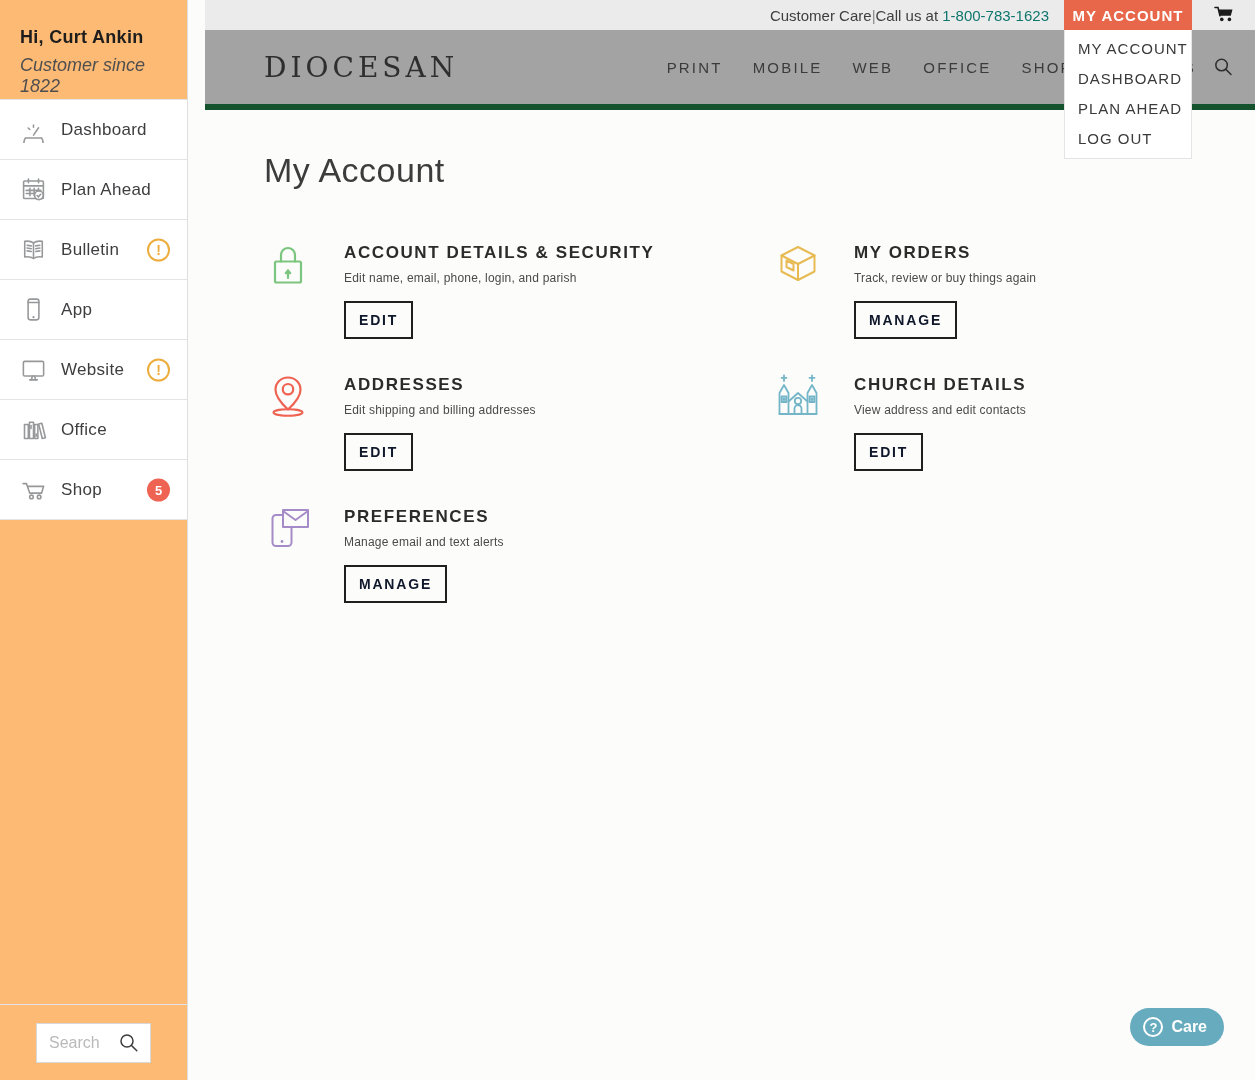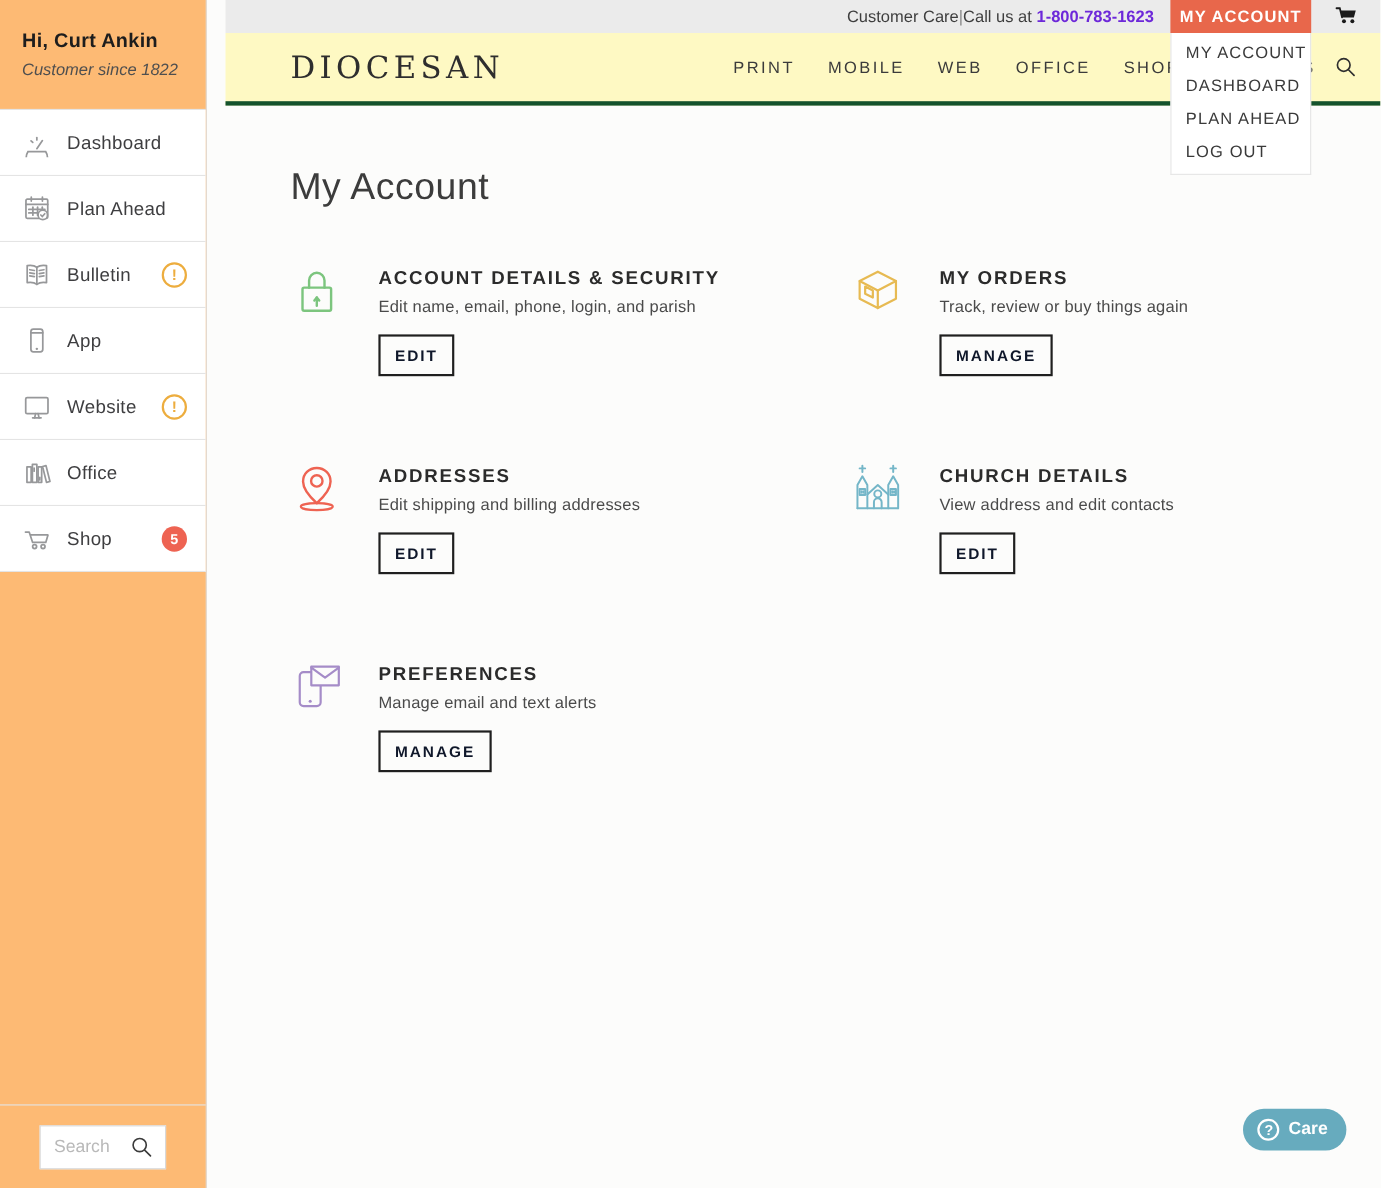--- a/index.html
+++ b/index.html
@@ -13,21 +13,21 @@
   }
   svg { display:block; }
 
   
   .sidebar {
     position:absolute; left:0; top:0; bottom:0; width:188px;
     background:#fdba74; border-right:1px solid #dedede; z-index:6;
   }
   .sb-user { height:100px; padding:27px 20px 0; border-bottom:1px solid #e4e4e4; }
   .sb-name { font-size:18px; font-weight:bold; color:#1d1d1d; letter-spacing:.3px; }
-  .sb-since { font-size:15px; font-style:italic; color:#4f4f4f; margin-top:7px; }
+  .sb-since { font-size:18px; font-style:italic; color:#4f4f4f; margin-top:7px; }
   .sb-item {
     position:relative; height:60px; border-bottom:1px solid #e4e4e4;
     display:flex; align-items:center; padding-left:20px; cursor:pointer; background:#fff;
   }
   .sb-icon { width:27px; height:27px; color:#97989a; margin-right:14px; flex:none; }
   .sb-label { font-size:17px; color:#3e3e40; letter-spacing:.3px; }
   .sb-alert {
     position:absolute; right:17px; top:50%; transform:translateY(-50%);
     width:23px; height:23px; border:2px solid var(--alert-orange,#edad3e); border-radius:50%;
     color:var(--alert-orange,#edad3e); font-size:14px; font-weight:bold;
@@ -55,33 +55,33 @@
   }
 
   
   .topbar {
     position:absolute; left:205px; top:0; right:0; height:30px; background:#ebebeb;
     display:flex; align-items:center; justify-content:flex-end; z-index:4;
   }
   .tb-text { display:flex; align-items:center; font-size:15px; color:#3e3e3e; margin-right:15px; }
   .tb-link { cursor:pointer; }
   .tb-sep { color:#8a8a8a; }
-  .tb-phone { font-weight:bold; color:#6d28d9; }
+  .tb-phone { font-weight:normal; color:#0f766e; }
   .tb-account-btn {
     width:128px; height:30px; background:var(--accent-coral,#e8674b);
     color:#fff; font-size:15px; font-weight:bold; letter-spacing:1px;
     display:flex; align-items:center; justify-content:center; cursor:pointer; flex:none;
   }
   .tb-cart { width:63px; display:flex; justify-content:center; cursor:pointer; }
   .tb-cart svg { width:24px; height:24px; }
 
   
   .header {
-    position:absolute; left:205px; top:30px; right:0; height:66px;
-    background:#fef9c3; border-bottom:4px solid #14532d; z-index:1;
+    position:absolute; left:205px; top:30px; right:0; height:80px;
+    background:#a3a3a3; border-bottom:6px solid #14532d; z-index:1;
   }
   .logo {
     position:absolute; left:59px; top:50%; transform:translateY(-50%);
     font-family:"DejaVu Serif", serif; font-size:28px; letter-spacing:4px;
     color:#2e2e2e; font-weight:normal; cursor:pointer;
   }
   .nav {
     position:absolute; right:59px; top:0; height:100%;
     display:flex; align-items:center; gap:30px;justify-content:flex-end;
   }
@@ -103,32 +103,32 @@
   }
 
   
   .main { position:absolute; left:205px; top:100px; right:0; bottom:0; background:#fcfcfb; }
   .page-title {
     margin:51px 0 0 59px; font-size:34px; font-weight:300;
     color:#3c3c3c; letter-spacing:.5px;
   }
   .cards {
     margin:50px 0 0 59px;
-    display:grid; grid-template-columns:510px auto; row-gap:78px;
+    display:grid; grid-template-columns:510px auto; row-gap:33px;
   }
   .card { display:flex; }
   .card-icon { width:50px; margin-right:30px; flex:none; display:flex; justify-content:flex-start; }
   .card-icon svg { width:48px; height:48px; }
   .ic-lock   { color:var(--lock-green,#7cc57e); }
   .ic-pack   { color:var(--package-gold,#e7ba52); }
   .ic-pin    { color:var(--pin-coral,#ee6352); }
   .ic-church { color:var(--church-teal,#74b6c8); }
   .ic-pref   { color:var(--preferences-purple,#a58cc8); }
   .card-title { font-size:17px; font-weight:bold; letter-spacing:1.6px; color:#2b2b2b; padding-top:3px; }
-  .card-desc { font-size:15px; color:#4a4a4a; margin-top:8px; letter-spacing:.2px; }
+  .card-desc { font-size:12px; color:#4a4a4a; margin-top:8px; letter-spacing:.2px; }
   .card-btn {
     margin-top:16px; display:inline-block; align-self:flex-start;
     background:transparent; border:2px solid #1f1f1f; color:#0f172a;
     font-family:inherit; font-size:14px; font-weight:bold; letter-spacing:1.8px;
     padding:9px 13px; cursor:pointer;
   }
   .card-body { display:flex; flex-direction:column; align-items:flex-start; }
 
   
   .help-btn {

